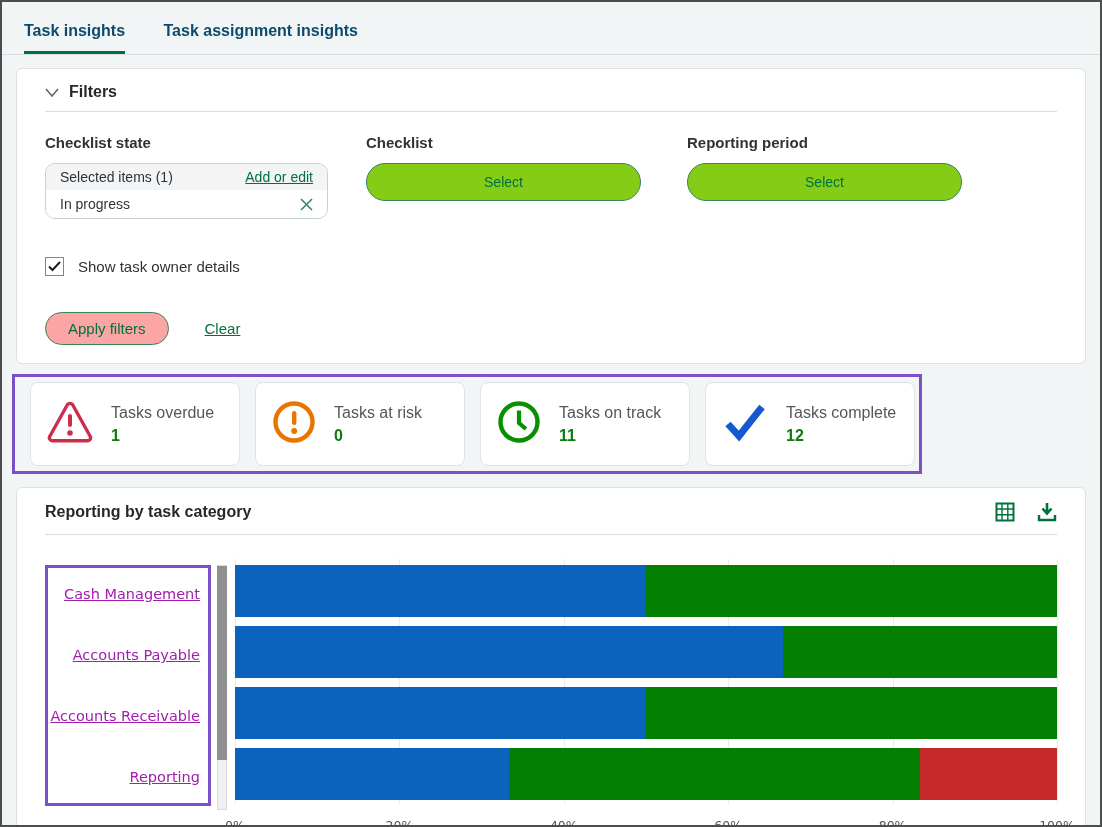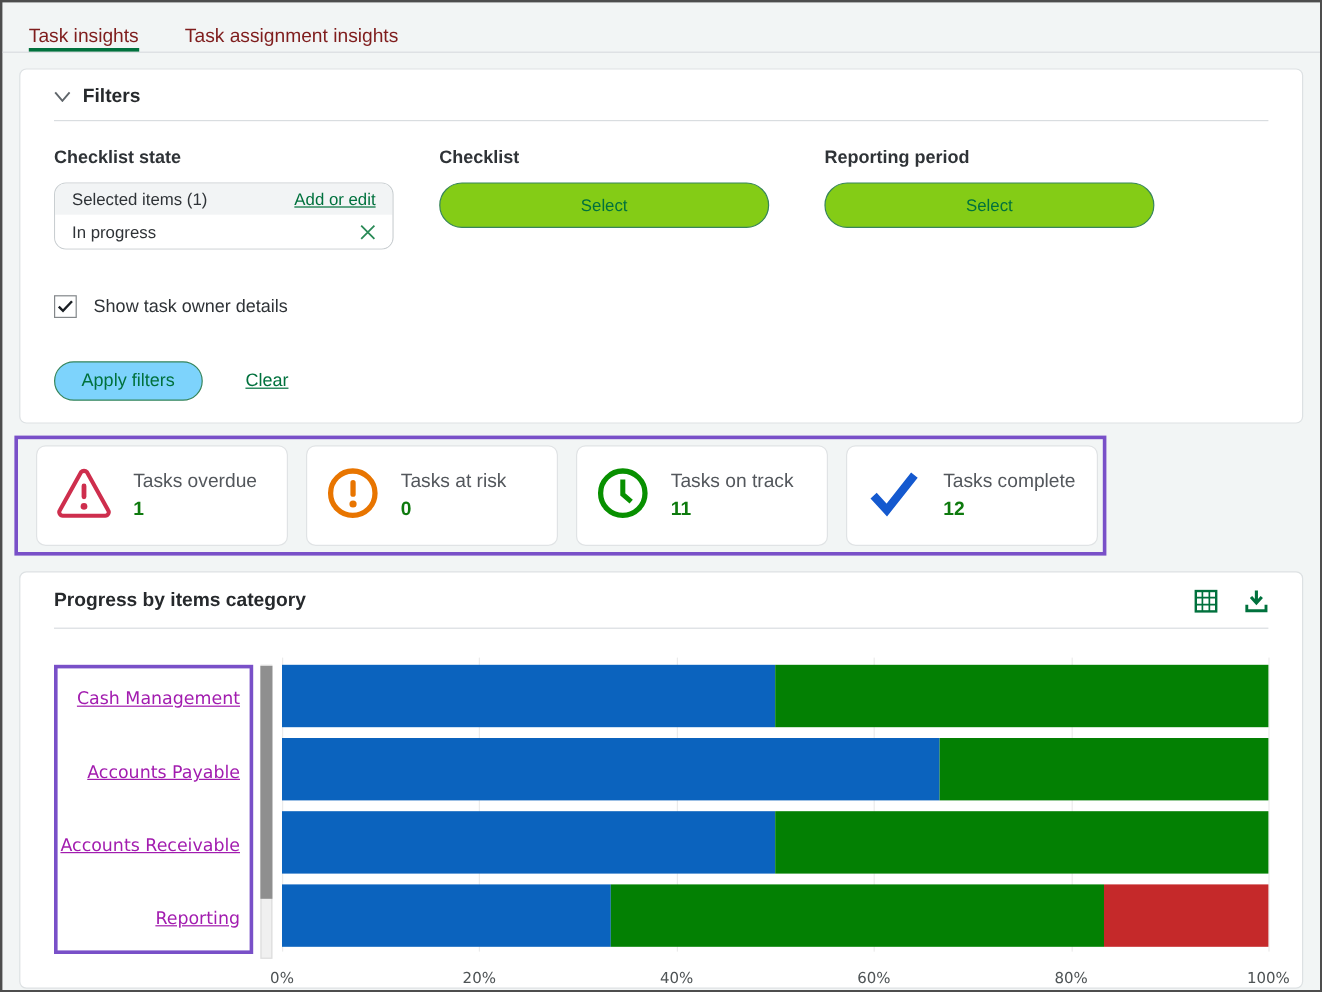--- a/index.html
+++ b/index.html
@@ -6,22 +6,22 @@
   html,body { width:1102px; height:827px; }
   body {
     font-family: "Liberation Sans", sans-serif;
     background:#f2f5f5;
     border:2px solid #4d4d4d;
     overflow:hidden;
     color:#2f3337;
   }
   
   .tabstrip { padding:20px 0 0 22px; border-bottom:1px solid #d9dde0; }
-  .tab { display:inline-block; font-size:16px; font-weight:normal; color:#7f1d1d;
-         margin-right:34px; cursor:pointer; border-bottom:3px solid transparent; }
+  .tab { display:inline-block; font-size:16px; font-weight:bold; color:#0c4a6e;
+         padding-bottom:11px; margin-right:34px; cursor:pointer; border-bottom:3px solid transparent; }
   .tab.active { border-bottom-color:#00713d; }
   
   .panel { background:#fff; border:1px solid #dde1e3; border-radius:6px; margin:13px 14px 0 14px; }
   
   .filters { padding:14px 28px 18px 28px; }
   .filters-head { display:flex; align-items:center; gap:10px; padding-bottom:10px; border-bottom:1px solid #d9dde0; }
   .filters-title { font-size:16px; font-weight:bold; color:#26292c; }
   .filter-row { display:flex; margin-top:22px; }
   .fcol1 { width:283px; margin-right:38px; }
   .fcol2, .fcol3 { width:275px; }
@@ -31,21 +31,21 @@
   .sel-head { background:#f2f4f5; display:flex; justify-content:space-between; align-items:center; padding:5px 14px; }
   .sel-item { background:#fff; display:flex; justify-content:space-between; align-items:center; padding:6px 14px; }
   a.glink { color:#00713d; text-decoration:underline; cursor:pointer; }
   .pill { display:block; width:100%; height:38px; border:1px solid #37855b; border-radius:19px;
           background:#84cc16; color:#00713d; font-size:14px; font-family:inherit; cursor:pointer; }
   .check-row { display:flex; align-items:center; gap:14px; margin-top:38px; }
   .checkbox { width:19px; height:19px; border:1px solid #83878a; background:#fff; display:flex;
               align-items:center; justify-content:center; cursor:pointer; }
   .check-label { font-size:15px; color:#2f3337;text-align:right; }
   .btn-row { display:flex; align-items:center; margin-top:36px; }
-  .apply-btn { border:1px solid #37855b; border-radius:17px; background:#7dd3fc; color:#00713d;
+  .apply-btn { border:1px solid #37855b; border-radius:17px; background:#fca5a5; color:#00713d;
                font-size:15px; font-family:inherit; padding:7px 22px; cursor:pointer; }
   .clear { margin-left:36px; font-size:15px; }
   
   .stats-wrap { margin:10px 0 0 10px; display:inline-block; border:3px solid #7950c8;
                 padding:5px 4px 5px 15px; background:transparent; }
   .stats-row { display:flex; gap:15px; }
   .stat-card { width:210px; height:84px; background:#fff; border:1px solid #e0e3e5; border-radius:8px;
                display:flex; align-items:center; gap:18px; padding:0 16px; }
   .stat-text { display:flex; flex-direction:column; gap:5px; }
   .stat-label { font-size:16px; color:#53575c; }
@@ -196,21 +196,21 @@
         <span class="stat-value">12</span>
       </div>
     </div>
 
   </div>
 </div>
 
 
 <div class="panel chart-card">
   <div class="chart-head">
-    <span class="chart-title">Progress by items category</span>
+    <span class="chart-title">Reporting by task category</span>
     <span class="chart-actions">
       <button class="icon-btn">
         <svg width="20" height="20" viewBox="0 0 20 20">
           <rect x="1.5" y="1.5" width="17" height="17" fill="none" stroke="#00713d" stroke-width="2"></rect>
           <path d="M1.5,7 H18.5 M1.5,12.8 H18.5 M7,1.5 V18.5 M12.8,1.5 V18.5" stroke="#00713d" stroke-width="1.4"></path>
         </svg>
       </button>
       <button class="icon-btn">
         <svg width="20" height="20" viewBox="0 0 20 20">
           <path d="M10,1 V10 M5.5,6.5 L10,11.5 L14.5,6.5" fill="none" stroke="#00713d" stroke-width="2.6"></path>

